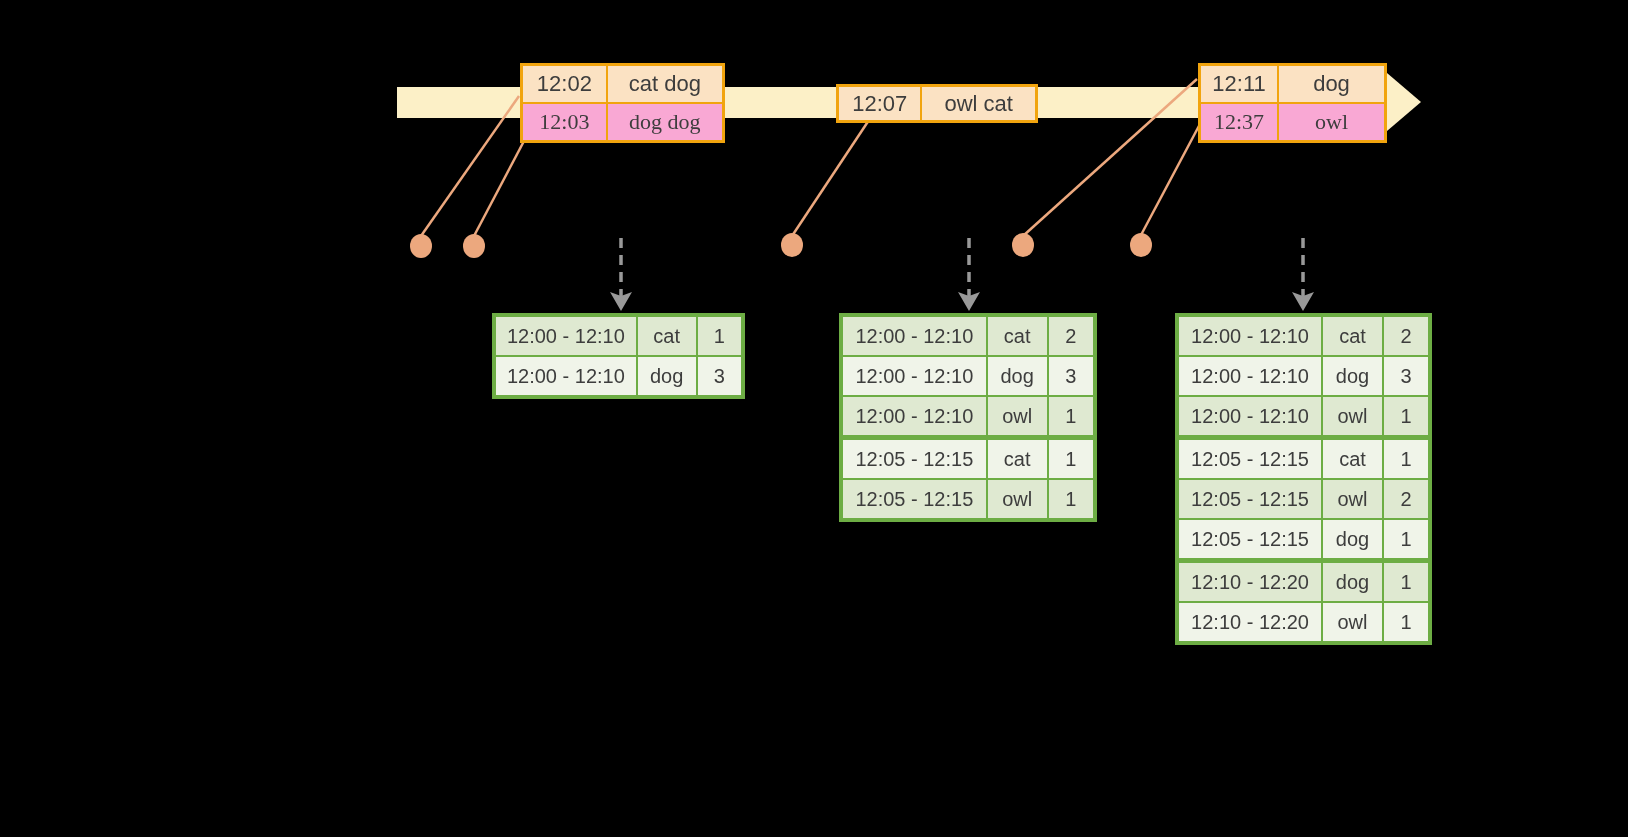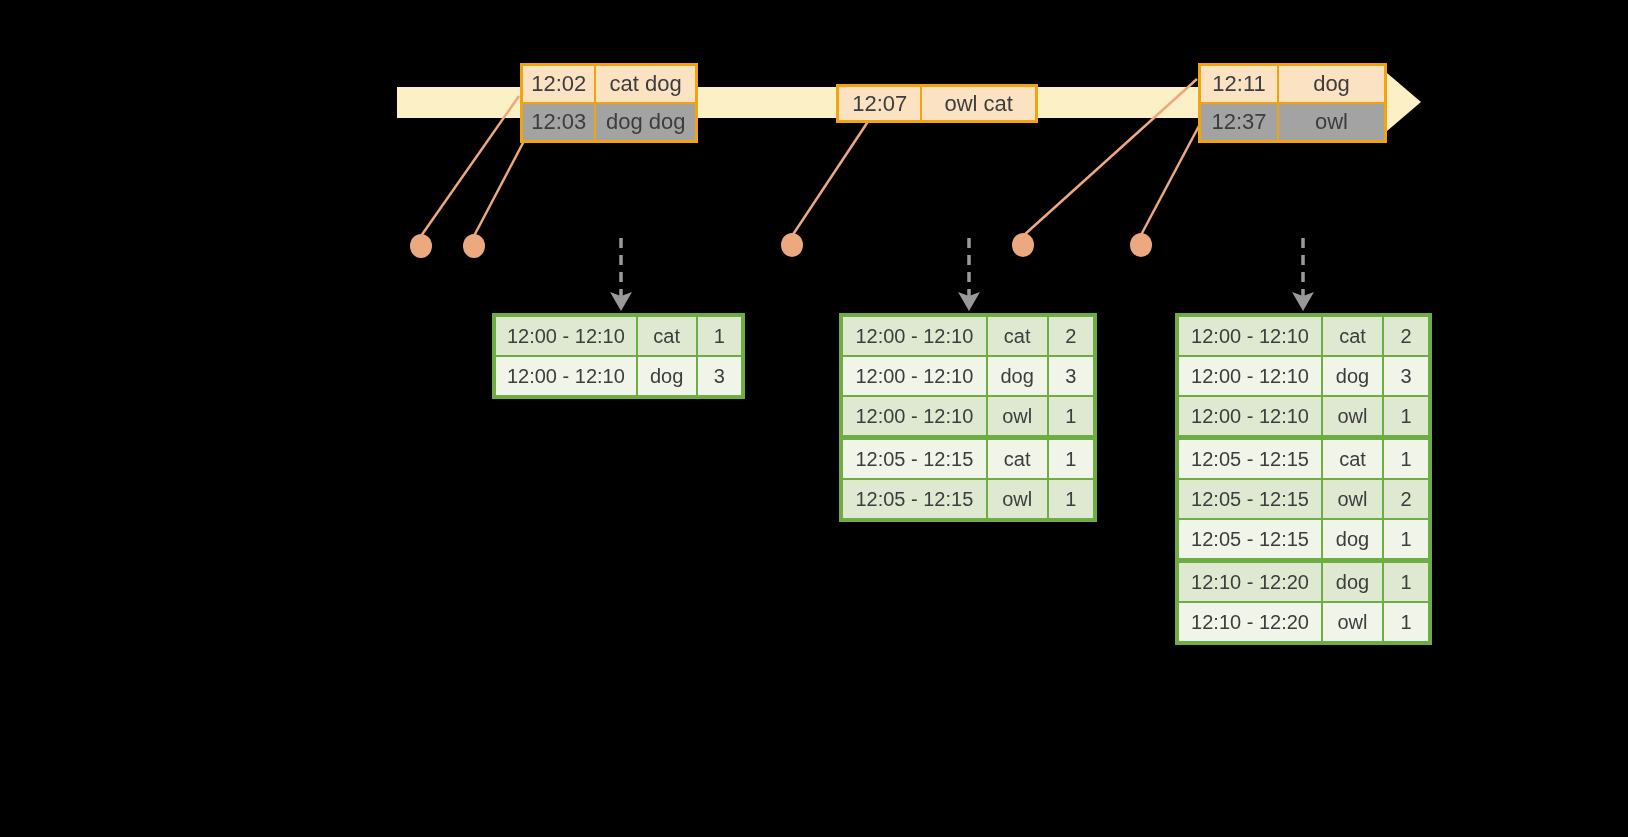--- a/index.html
+++ b/index.html
@@ -32,21 +32,21 @@
   }
   .e-row.short { height: 33px; }
   .e-cell {
     display: flex;
     align-items: center;
     justify-content: center;
     font-size: 22px;
     color: #3d3d3d;
   }
   .e-row.dark  .e-cell { background: #fbe2c3; }
-  .e-row.light .e-cell { background: #a3a3a3; }
+  .e-row.light .e-cell { background: #f9a8d4; font-family: Liberation Serif, serif; }
 
   
   .g-table {
     position: absolute;
     box-sizing: border-box;
     background: #6dad44;
     padding: 4px;
     display: flex;
     flex-direction: column;
     gap: 2px;
@@ -100,21 +100,21 @@
       <line x1="969" y1="238" x2="969" y2="296"></line>
       <line x1="1303" y1="238" x2="1303" y2="296"></line>
     </g>
     <g fill="#999999">
       <polygon points="610,292 621,311 632,292 621,296"></polygon>
       <polygon points="958,292 969,311 980,292 969,296"></polygon>
       <polygon points="1292,292 1303,311 1314,292 1303,296"></polygon>
     </g>
   </svg>
 
-  <div class="e-table" style="left:520px; top:63px; width:178px;">
+  <div class="e-table" style="left:520px; top:63px; width:205px;">
     <div class="e-row dark">
       <div class="e-cell">12:02</div>
       <div class="e-cell">cat dog</div>
     </div>
     <div class="e-row light">
       <div class="e-cell">12:03</div>
       <div class="e-cell">dog dog</div>
     </div>
   </div>
 

